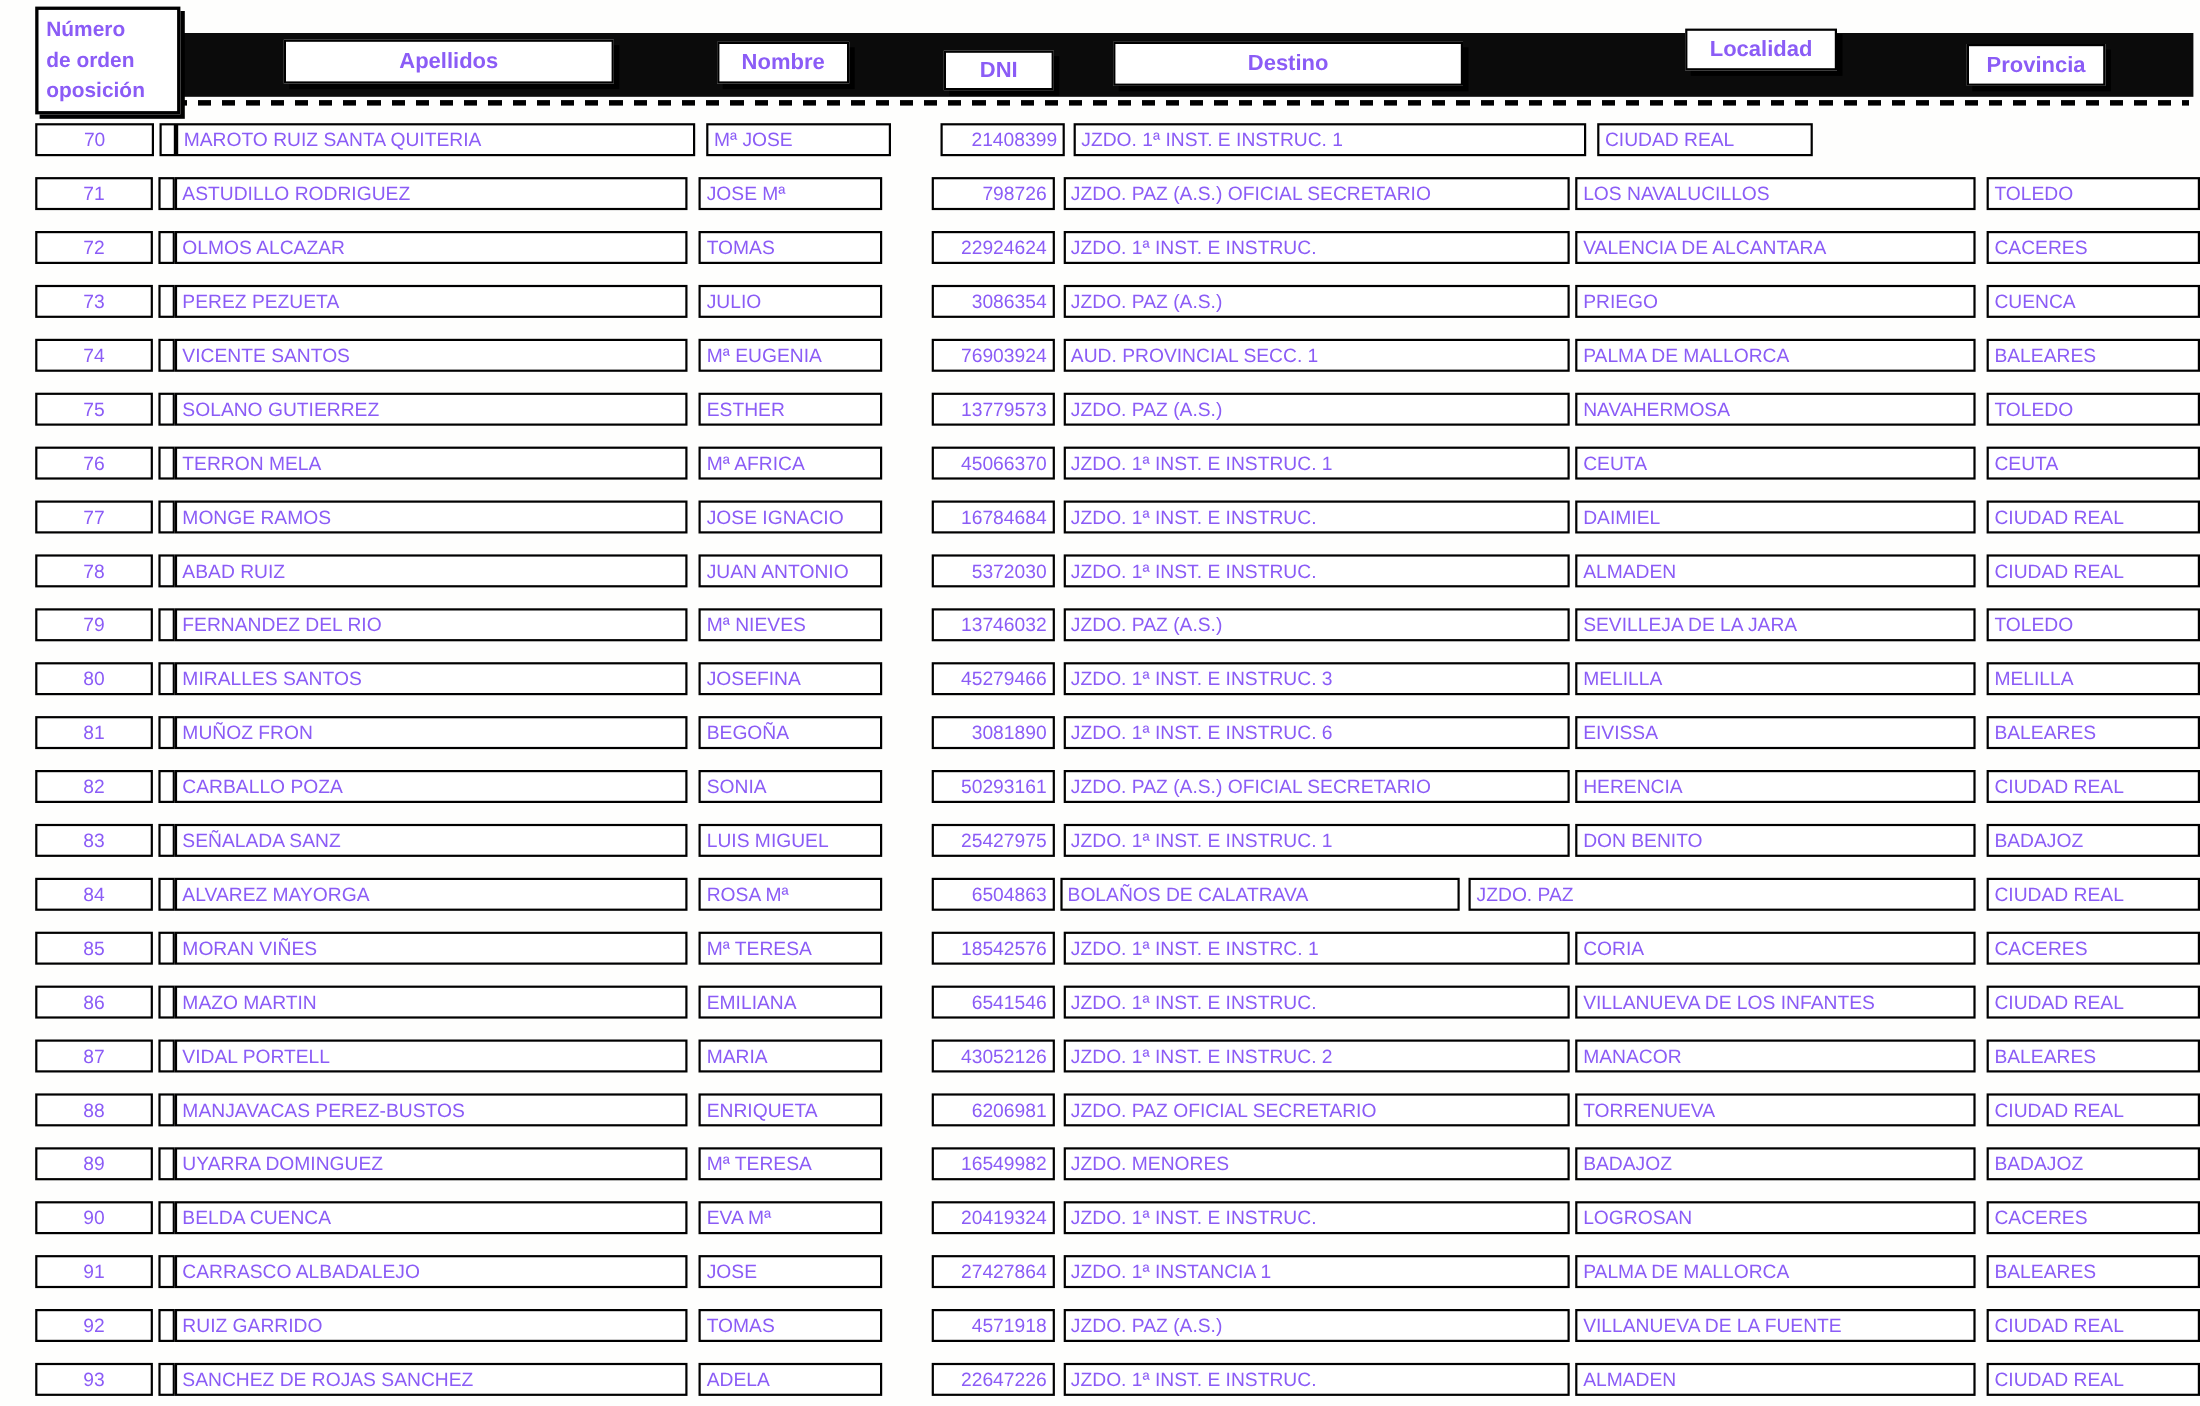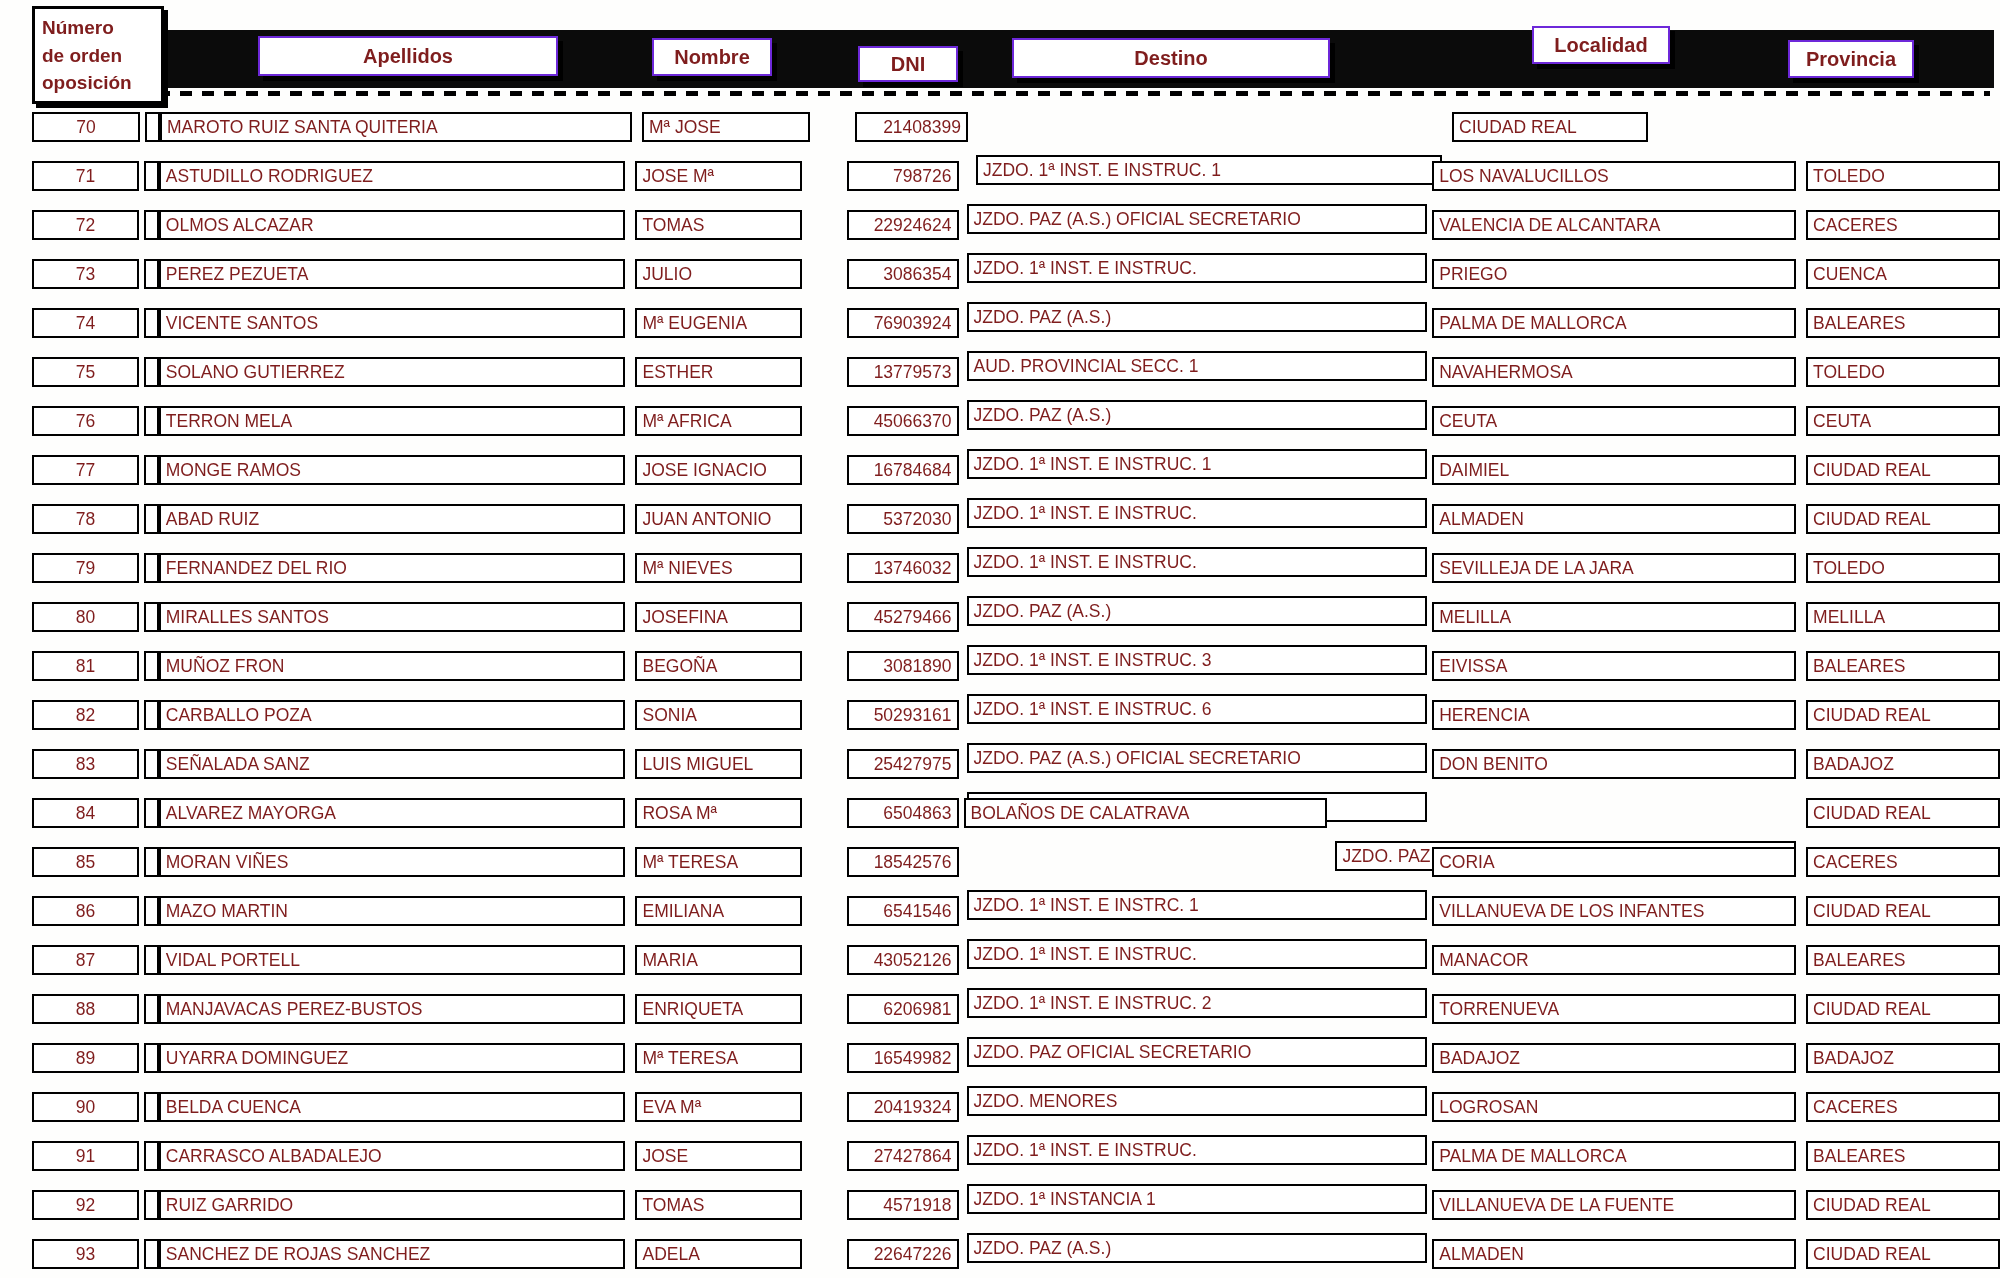--- a/index.html
+++ b/index.html
@@ -3,21 +3,21 @@
 <meta charset="utf-8">
 <style>
   * { box-sizing: border-box; margin: 0; padding: 0; }
   html, body { background: #ffffff; }
   .page {
     position: relative;
     width: 2000px;
     height: 1278px;
     background: #fefefd;
     font-family: "Liberation Sans", sans-serif;
-    color: #7f1d1d;
+    color: #8b5cf6;
     overflow: hidden;
   }
   
   .black-bar {
     position: absolute;
     left: 128px; top: 30px;
     width: 1866px; height: 58px;
     background: #0b0b0b;
   }
   .dash-under {
@@ -35,21 +35,21 @@
     box-shadow: 4px 4px 0 #000;
     font-weight: bold;
     font-size: 19px;
     line-height: 1.45;
     padding: 5px 7px;
     white-space: pre-line;
   }
   .hbox {
     position: absolute;
     background: #fff;
-    border: 2px solid #6d28d9;
+    border: 2px solid #000000;
     box-shadow: 5px 5px 0 #000;
     display: flex;
     align-items: center;
     justify-content: center;
     font-weight: bold;
     font-size: 20px;
   }
   .h-apellidos { left: 258px;  top: 36px; width: 300px; height: 40px; }
   .h-nombre    { left: 652px;  top: 38px; width: 120px; height: 38px; }
   .h-dni       { left: 858px;  top: 46px; width: 100px; height: 36px; }
@@ -72,21 +72,21 @@
     align-items: center;
     padding: 0 5px;
     overflow: hidden;
     white-space: nowrap;
   }
   .c-num { margin-left: 32px; width: 108px; justify-content: center; }
   .c-sp  { margin-left: 5px;  width: 15px;  padding: 0; }
   .c-ape { width: 472px; }
   .c-nom { margin-left: 10px; width: 168px; }
   .c-dni { margin-left: 45px; width: 113px; justify-content: flex-end; }
-  .c-des { margin-left: 8px;  width: 466px; margin-top: 43px; }
+  .c-des { margin-left: 8px;  width: 466px; }
   .c-loc { margin-left: 5px;  width: 368px; }
   .c-pro { margin-left: 10px; width: 196px; }
 </style>
 </head>
 <body>
 
 <div class="page">
 
   <div class="black-bar"></div>
   <div class="dash-under"></div>

